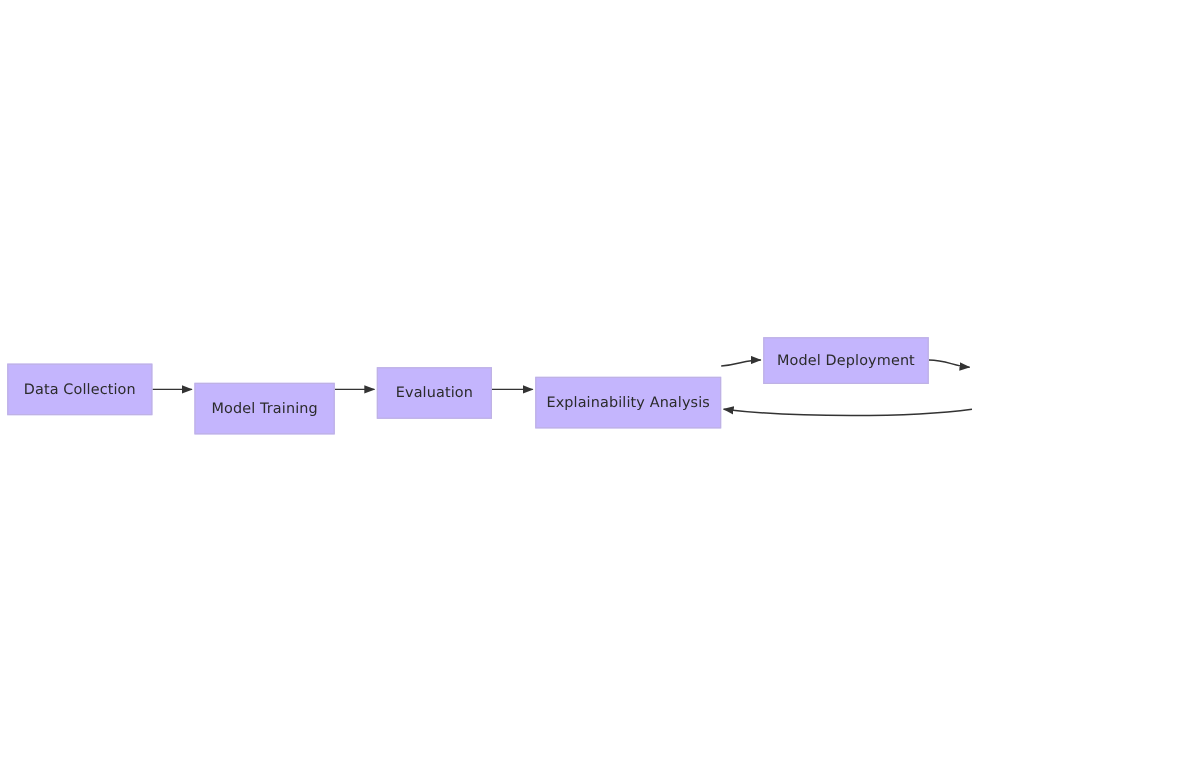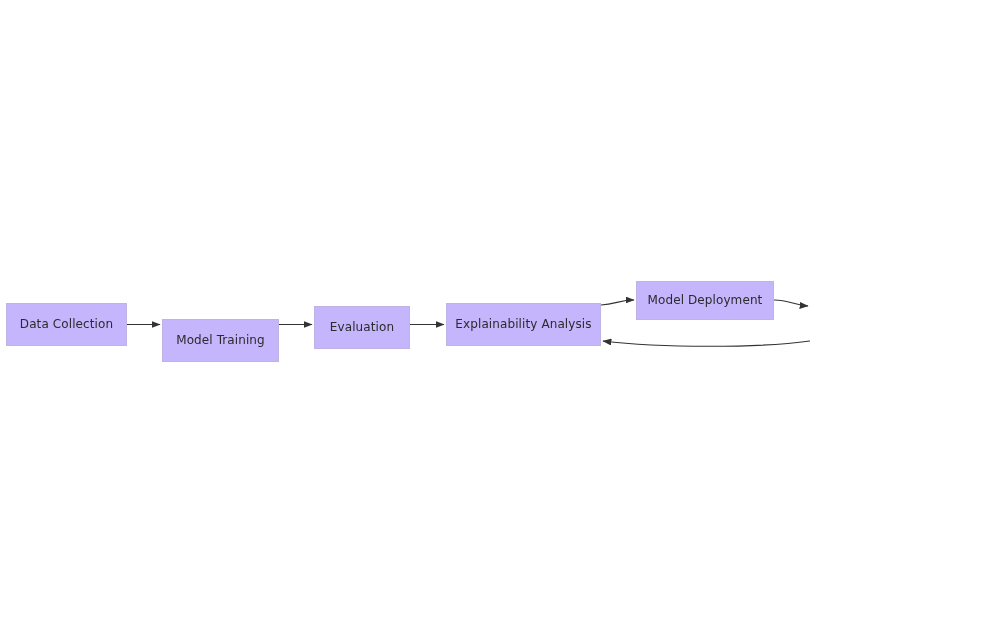--- a/index.html
+++ b/index.html
@@ -51,21 +51,21 @@
 
   .node-label {
     display: block;
     white-space: pre-line;
   }
 
   
   #node-data-collection        { left: 6px;   top: 303px; width: 121px; height: 43px; align-items: center; }
   #node-model-training         { left: 162px; top: 303px; width: 117px; height: 43px; margin-top: 16px; }
   #node-evaluation             { left: 314px; top: 306px; width: 96px;  height: 43px; text-align: center; }
-  #node-explainability         { left: 446px; top: 303px; width: 155px; height: 43px; text-align: center; }
+  #node-explainability         { left: 446px; top: 314px; width: 155px; height: 43px; text-align: center; }
   #node-model-deployment       { left: 636px; top: 281px; width: 138px; height: 39px; }
   #node-monitoring             { left: 810px; top: 296px; width: 184px; height: 56px; }
 </style>
 </head>
 <body>
 
 <div id="canvas">
 
   <svg id="edge-layer" viewBox="0 0 1000 635" width="1000" height="635" xmlns="http://www.w3.org/2000/svg">
     <defs>

